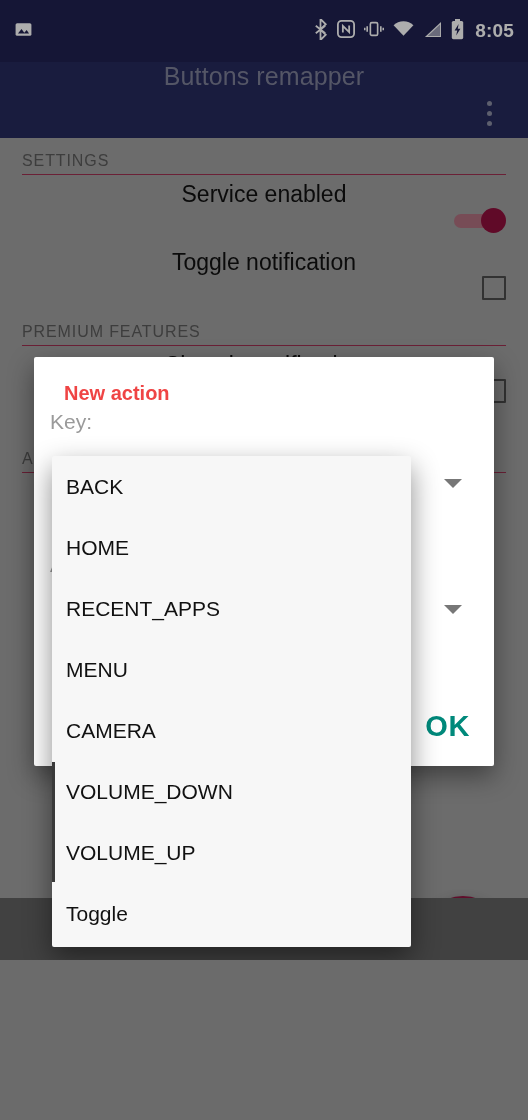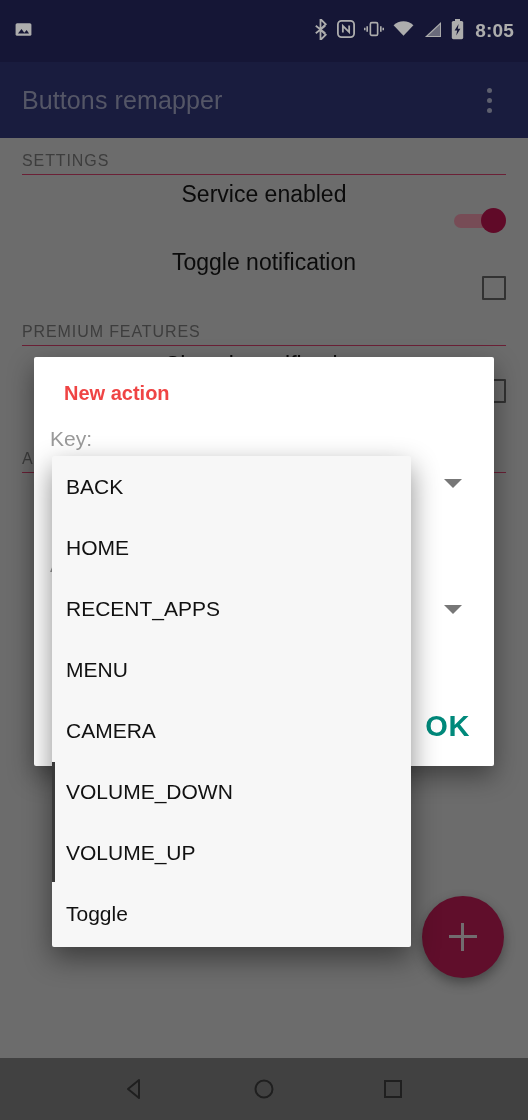--- a/index.html
+++ b/index.html
@@ -4,21 +4,21 @@
 <style>
   * { box-sizing: border-box; margin: 0; padding: 0; }
   html, body {
     width: 528px; height: 1120px;
     font-family: "Liberation Sans", sans-serif;
     overflow: hidden;
     background: #6b6b6b;
   }
   #screen {
     position: relative;
-    width: 528px; height: 1120px;
+    width: 528px; height: 960px;
     overflow: hidden;
   }
 
   
   #status-bar {
     position: absolute; left: 0; top: 0;
     width: 528px; height: 62px;
     background: #1f2150;
     display: flex; align-items: center;
     padding: 0 14px;
@@ -34,20 +34,21 @@
     letter-spacing: .2px; margin-left: 2px;
   }
 
   
   #app-bar {
     position: absolute; left: 0; top: 62px;
     width: 528px; height: 76px;
     background: #252a5c;
     display: flex; align-items: center;
     padding: 0 22px;
+    flex-direction: column;
   }
   #app-title {
     color: #7d7f97; font-size: 25px; letter-spacing: .1px;
   }
   #overflow-menu {
     margin-left: auto;
     width: 34px; height: 44px;
     display: flex; flex-direction: column;
     align-items: center; justify-content: center; gap: 5px;
   }
@@ -134,21 +135,21 @@
     position: absolute; left: 34px; top: 357px;
     width: 460px; height: 409px;
     background: #ffffff; border-radius: 2px;
     box-shadow: 0 10px 26px rgba(0,0,0,.42);
   }
   #dialog-title {
     position: absolute; left: 30px; top: 25px;
     font-size: 20px; font-weight: bold; color: #ef4444;
   }
   #key-label {
-    position: absolute; left: 16px; top: 70px;
+    position: absolute; left: 16px; top: 53px;
     font-size: 21px; color: #9a9a9a;
   }
   .spinner {
     position: absolute; left: 18px; width: 424px; height: 52px;
   }
   #spinner-key   { top: 100px; }
   #spinner-action{ top: 226px; }
   .spinner .val {
     position: absolute; left: 14px; top: 12px;
     font-size: 21px; color: #1b1b1b;

